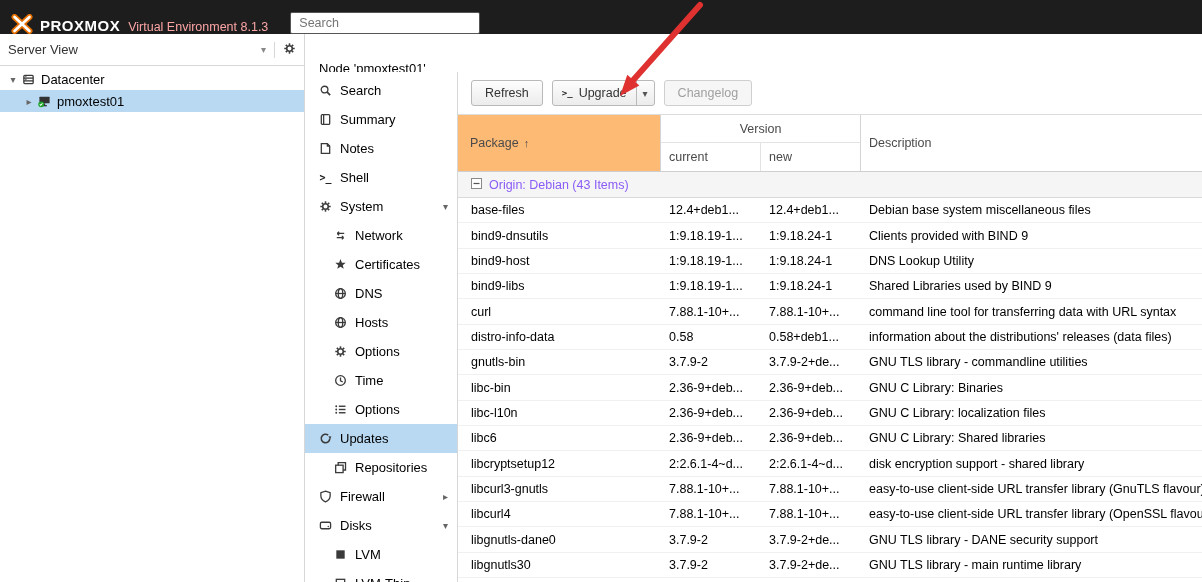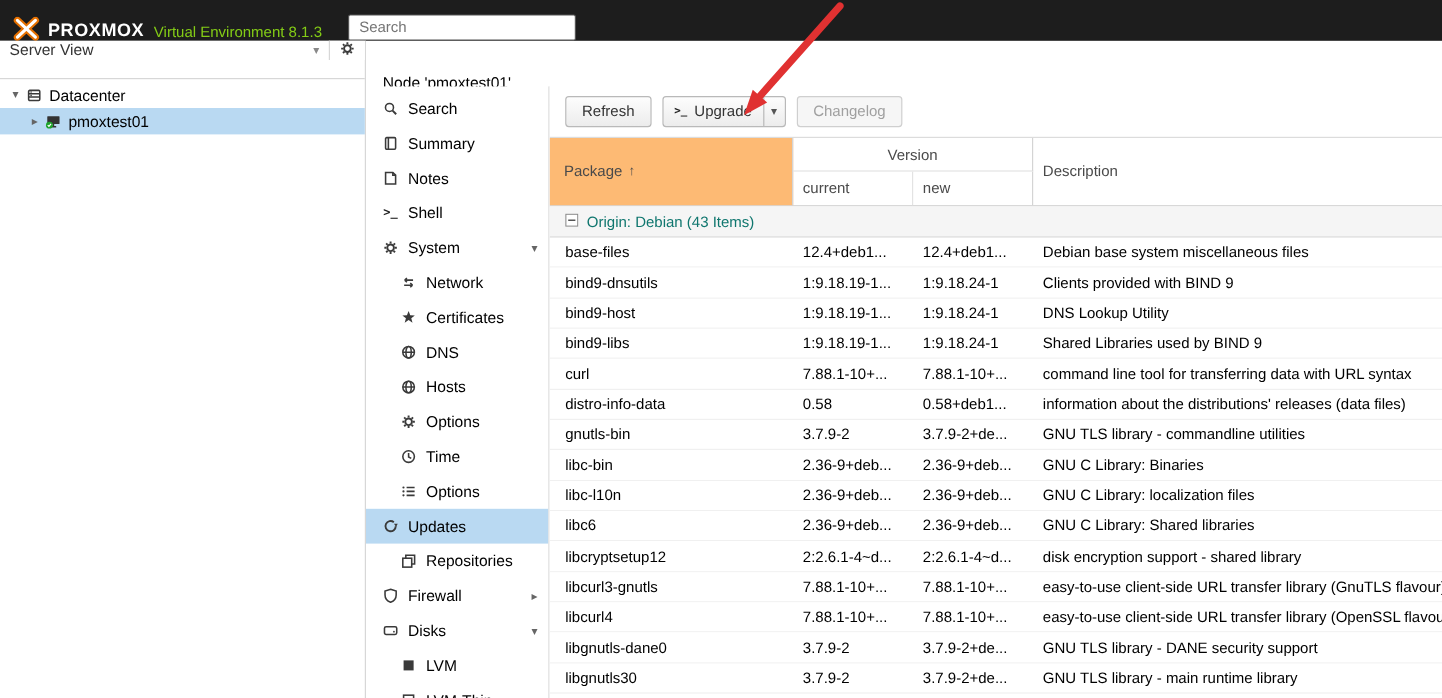--- a/index.html
+++ b/index.html
@@ -5,29 +5,29 @@
   * { box-sizing: border-box; margin: 0; padding: 0; }
   html,body { width:1202px; height:582px; overflow:hidden; background:#fff;
               font-family:"Liberation Sans", sans-serif; font-size:13px; color:#000; }
   .app { position:relative; width:1202px; height:582px; overflow:hidden; }
 
   
   .topbar { position:absolute; left:0; top:0; width:100%; height:34px; background:#1d1d1d;
             display:flex; align-items:flex-end; padding:0 10px; }
   .logo { display:inline-flex; margin-right:6px; }
   .brand { color:#fff; font-weight:700; font-size:15px; letter-spacing:.5px; }
-  .subtitle { color:#84cc16; font-size:12.5px; margin-left:8px; }
+  .subtitle { color:#fca5a5; font-size:12.5px; margin-left:8px; }
   .topbar-search { margin-left:22px; width:190px; height:22px; border:1px solid #555; border-radius:2px;
                    padding:0 8px; font-size:12.5px; font-family:"Liberation Sans",sans-serif; background:#fff; }
   .topbar-search::placeholder { color:#757575; }
 
   
   .leftpanel { position:absolute; left:0; top:34px; width:305px; bottom:0; background:#fff;
                border-right:1px solid #d7d7d7; }
-  .view-row { height:32px; border-bottom:1px solid #d7d7d7; display:flex; align-items:flex-start; }
+  .view-row { height:32px; border-bottom:1px solid #d7d7d7; display:flex; align-items:center; }
   .view-combo { flex:1; display:flex; align-items:center; padding:0 8px; cursor:pointer; color:#333; }
   .view-combo .caret { margin-left:auto; color:#888; font-size:10px; }
   .gear-btn { width:30px; border-left:1px solid #d7d7d7; display:flex; align-items:center;
               justify-content:center; cursor:pointer; background:#fff; }
   .tree { padding-top:2px; }
   .tree-row { height:22px; display:flex; align-items:center; cursor:pointer; }
   .tree-row.lvl0 { padding-left:6px; }
   .tree-row.lvl1 { padding-left:22px; }
   .tree-row.selected { background:#b9d9f2; }
   .expander { width:14px; color:#666; font-size:10px; text-align:center; }
@@ -71,21 +71,21 @@
   .ver-h { grid-column:2/4; grid-row:1; display:flex; align-items:center; justify-content:center;
            border-right:1px solid #d4d4d4; border-bottom:1px solid #e3e3e3; }
   .cur-h { grid-column:2; grid-row:2; display:flex; align-items:center; padding-left:8px;
            border-right:1px solid #e3e3e3; cursor:pointer; }
   .new-h { grid-column:3; grid-row:2; display:flex; align-items:center; padding-left:8px;
            border-right:1px solid #d4d4d4; cursor:pointer; }
   .desc-h { grid-column:4; grid-row:1/3; display:flex; align-items:center; padding-left:8px; cursor:pointer; }
   .sort-arrow { font-size:11px; color:#4a4a4a; }
 
   .group-row { height:26px; display:flex; align-items:center; gap:7px; padding-left:13px;
-               background:#f5f5f5; border-bottom:1px solid #dadada; font-size:12.5px; color:#0f766e;
+               background:#f5f5f5; border-bottom:1px solid #dadada; font-size:12.5px; color:#8b5cf6;
                cursor:pointer; }
   .rows { flex:1; overflow:hidden; }
   .trow { display:grid; grid-template-columns:203px 100px 100px 1fr; height:25.35px; align-items:center;
           border-bottom:1px solid #f0f0f0; font-size:12.5px; color:#000; cursor:pointer; background:#fff; }
   .cell { white-space:nowrap; overflow:hidden; }
   .c0 { padding-left:13px; }
   .c1,.c2,.c3 { padding-left:8px; }
 
   
   .arrow-overlay { position:absolute; left:0; top:0; width:1202px; height:582px;

